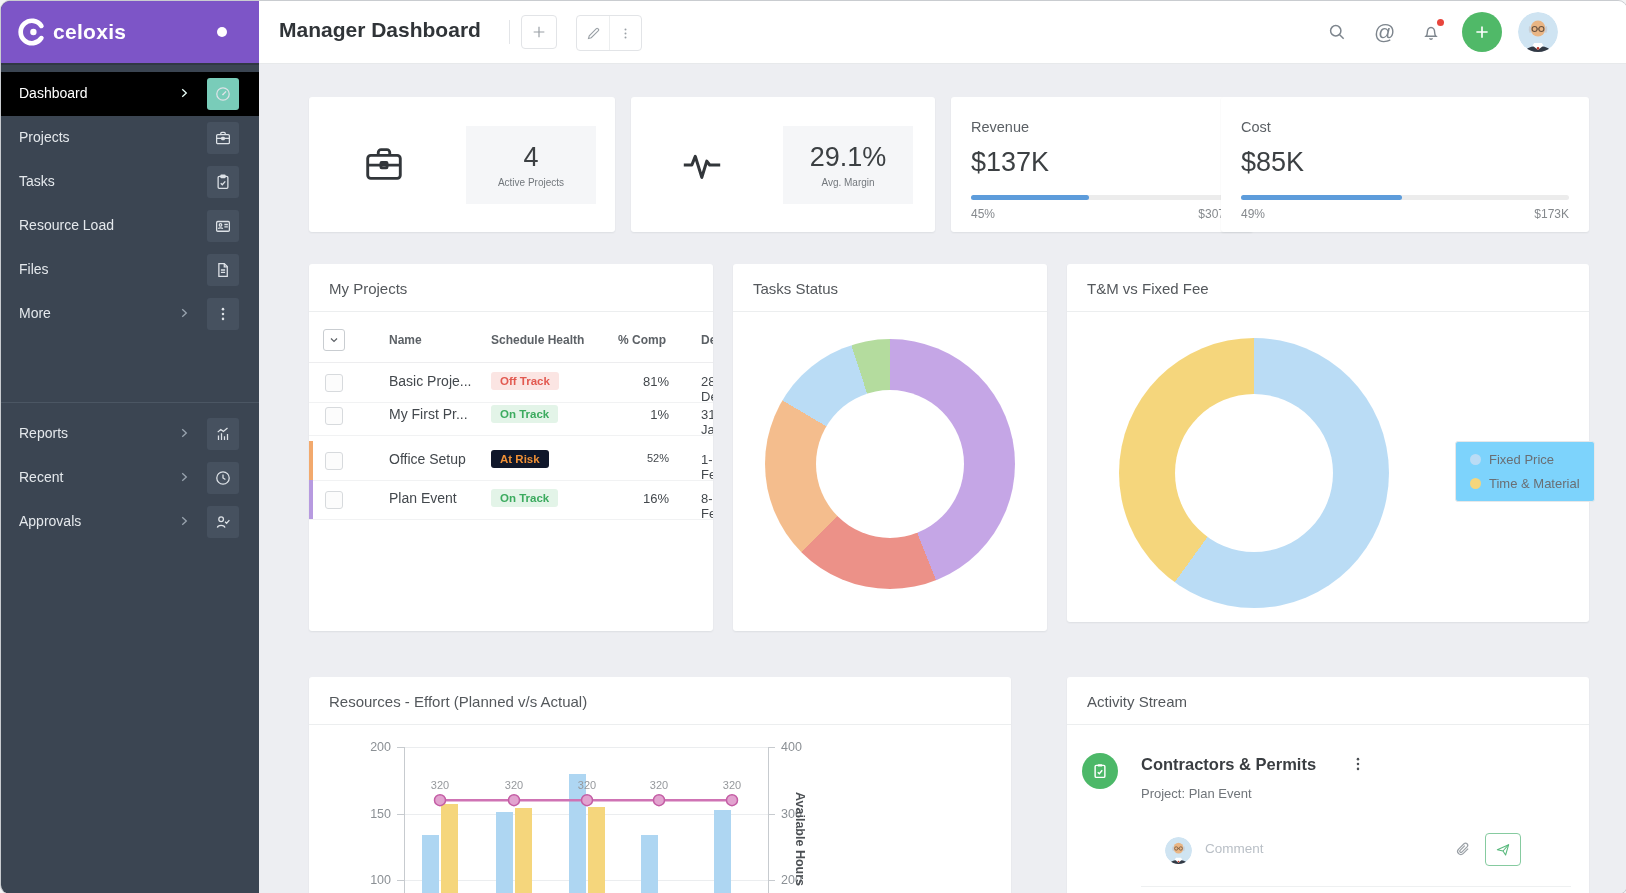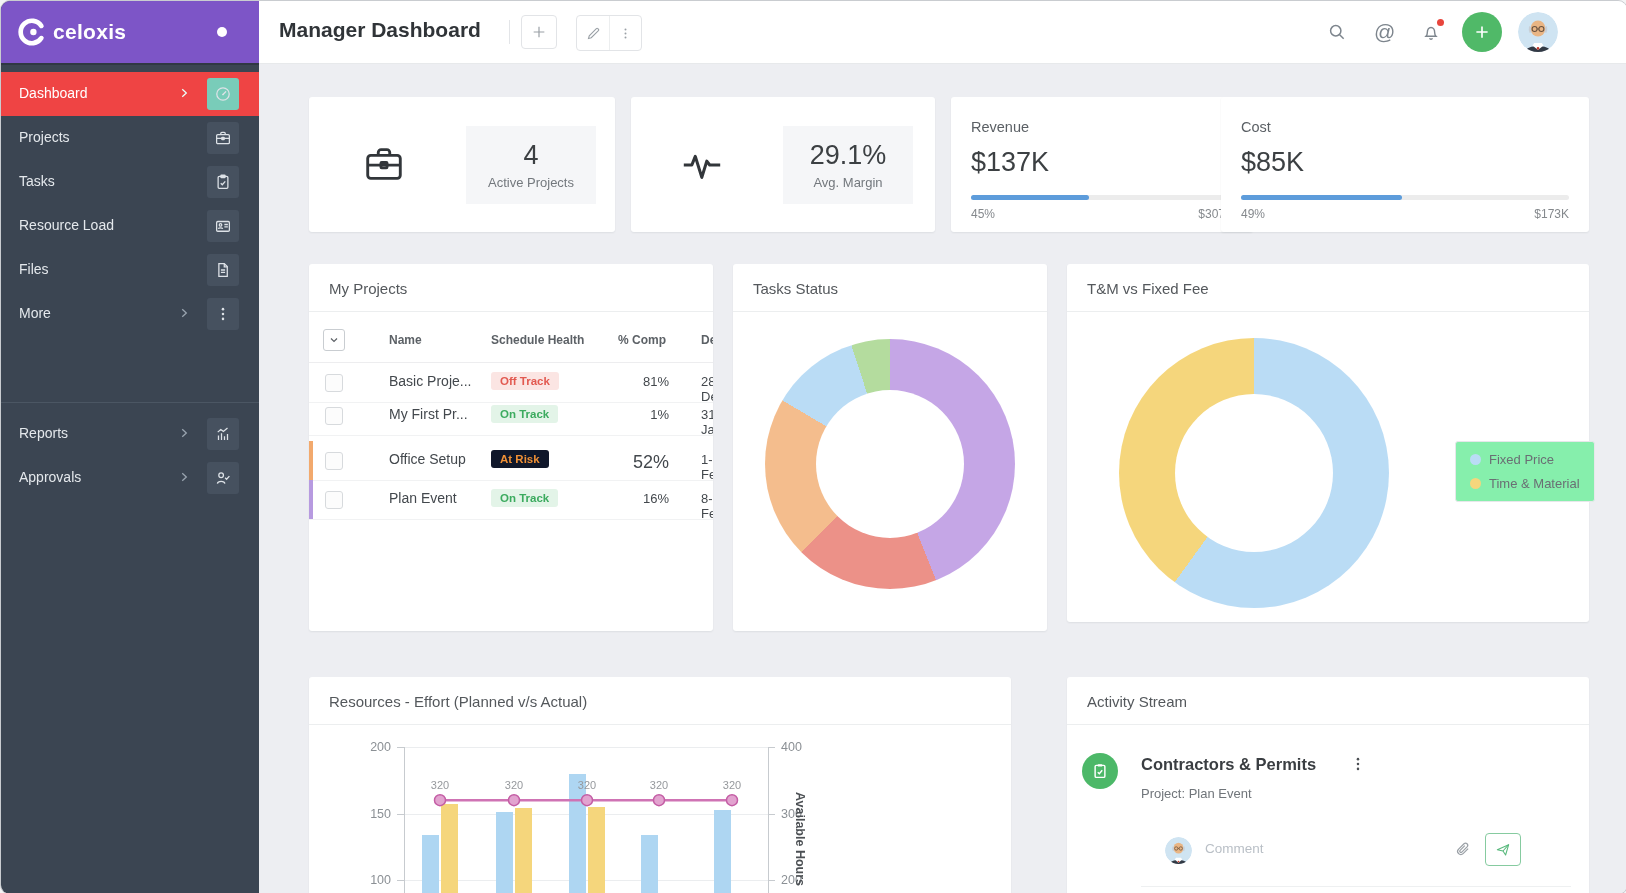--- a/index.html
+++ b/index.html
@@ -9,21 +9,21 @@
   .logo-bar{position:absolute;left:0;top:0;width:258px;height:62px;background:#7d55c7;display:flex;align-items:center;box-shadow:0 2px 0 rgba(0,0,0,.18);}
   .logo-mark{width:30px;height:30px;margin-left:16px;display:inline-flex;}
   .logo-text{color:#fff;font-size:21px;font-weight:700;letter-spacing:.3px;margin-left:6px;}
   .pin-dot{position:absolute;right:32px;top:26px;width:10px;height:10px;border-radius:50%;background:#fff;}
   .nav{position:absolute;left:0;width:258px;}
   .nav-item{position:relative;height:44px;color:#e4e8ec;font-size:14px;cursor:pointer;}
   .nav-item .lbl{position:absolute;left:18px;top:13px;}
   .nav-item .chev{position:absolute;left:176px;top:14px;width:14px;height:14px;color:#9aa5b0;}
   .nav-item .icon-cell{position:absolute;left:206px;top:6px;width:32px;height:32px;border-radius:3px;background:#46515f;display:flex;align-items:center;justify-content:center;}
   .nav-item .icon-cell svg{width:18px;height:18px;color:#dde2e7;}
-  .nav-item.active{background:#ef4444;color:#fff;}
+  .nav-item.active{background:#000000;color:#fff;}
   .nav-item.active .icon-cell{background:#79ccb9;}
   .nav-item.active .chev{color:#eafff9;}
   .nav-divider{position:absolute;left:0;top:401px;width:258px;height:1px;background:#4b5663;}
   
   .topbar{position:absolute;left:258px;top:0;width:1368px;height:62px;background:#fff;border-bottom:1px solid #e7e9eb;}
   .page-title{position:absolute;left:20px;top:17px;font-size:21px;font-weight:700;color:#303438;margin:0;}
   .vdiv{position:absolute;left:250px;top:19px;width:1px;height:24px;background:#e3e5e8;}
   .btn-square{position:absolute;left:262px;top:14px;width:36px;height:34px;background:#fff;border:1px solid #e2e4e7;border-radius:4px;color:#9aa0a6;display:flex;align-items:center;justify-content:center;cursor:pointer;}
   .btn-square svg{width:16px;height:16px;}
   .btn-group{position:absolute;left:317px;top:14px;height:34px;border:1px solid #e2e4e7;border-radius:4px;display:flex;background:#fff;}
@@ -38,42 +38,42 @@
   .avatar-btn{position:absolute;left:1259px;top:11px;width:40px;height:40px;border-radius:50%;overflow:hidden;cursor:pointer;border:none;padding:0;background:none;}
   
   .card{position:absolute;background:#fff;border-radius:3px;box-shadow:0 1px 2px rgba(20,25,30,.07);}
   .card-title{position:absolute;left:20px;top:16px;font-size:15px;color:#54585c;}
   .card-hr{position:absolute;left:0;top:47px;width:100%;height:1px;background:#eceeef;}
   
   .kpi-icon{position:absolute;left:52px;top:44px;width:46px;height:46px;color:#32363a;}
   .kpi-icon svg{width:46px;height:46px;}
   .kpi-box{position:absolute;top:29px;width:130px;height:78px;background:#f5f6f8;display:flex;flex-direction:column;align-items:center;justify-content:center;}
   .kpi-value{font-size:27px;color:#3c4043;}
-  .kpi-label{font-size:13px;color:#73787d;margin-top:4px;}
+  .kpi-label{font-size:10px;color:#73787d;margin-top:4px;}
   
   .metric-title{position:absolute;left:20px;top:22px;font-size:14.5px;color:#5b6065;}
   .metric-value{position:absolute;left:20px;top:50px;font-size:27px;color:#3c4043;}
   .metric-track{position:absolute;left:20px;top:98px;right:20px;height:5px;border-radius:3px;background:#ececec;}
   .metric-fill{height:5px;border-radius:3px;}
   .metric-foot{position:absolute;left:20px;right:20px;top:110px;display:flex;justify-content:space-between;font-size:12px;color:#85898d;}
   
   .tbl-head{position:absolute;left:0;top:53px;width:100%;height:45px;border-bottom:1px solid #ededef;font-size:12px;font-weight:700;color:#5c6166;}
   .trow{position:absolute;left:0;width:100%;height:39px;border-bottom:1px solid #f1f2f3;font-size:14px;color:#43484d;cursor:pointer;}
   .cb{position:absolute;left:16px;top:11px;width:16px;height:16px;border:1.5px solid #d7dadd;border-radius:3px;background:#fcfcfc;cursor:pointer;}
   .cb-dd{position:absolute;left:14px;top:12px;width:20px;height:20px;border:1.5px solid #c9cdd1;border-radius:3px;display:flex;align-items:center;justify-content:center;color:#5c6166;cursor:pointer;}
   .cb-dd svg{width:12px;height:12px;}
   .badge{display:inline-block;padding:3px 9px;border-radius:3px;font-size:11.5px;font-weight:600;}
   .badge.off-track{background:#fbe5e3;color:#e25950;}
   .badge.on-track{background:#e3f4e8;color:#3cab5f;}
   .badge.at-risk{background:#0f172a;color:#ef9036;}
   .accent-bar{position:absolute;left:0;top:0;width:4px;height:100%;}
   
   .donut{position:absolute;border-radius:50%;}
   .donut-hole{position:absolute;border-radius:50%;background:#fff;}
-  .legend-box{position:absolute;border:1px solid #e6e8ea;border-radius:3px;background:#86efac;padding:10px 14px;display:flex;flex-direction:column;gap:9px;}
+  .legend-box{position:absolute;border:1px solid #e6e8ea;border-radius:3px;background:#7dd3fc;padding:10px 14px;display:flex;flex-direction:column;gap:9px;}
   .legend-item{display:flex;align-items:center;gap:8px;font-size:13px;color:#6a6f74;white-space:nowrap;}
   .legend-dot{width:11px;height:11px;border-radius:50%;flex:none;}
   
   .axis-line{position:absolute;width:1px;background:#c7cbcf;}
   .gridline{position:absolute;height:1px;background:#ebedef;}
   .tick{position:absolute;height:1px;width:7px;background:#c7cbcf;}
   .ax-lbl{position:absolute;font-size:12.5px;color:#8b9095;}
   .bar{position:absolute;width:17px;}
   .pt-lbl{position:absolute;width:40px;text-align:center;font-size:11px;color:#96999d;}
   .y2-title{position:absolute;writing-mode:vertical-rl;font-size:12.5px;font-weight:700;color:#4c5054;}
@@ -200,20 +200,36 @@
           <span class="chev">
             <svg viewBox="0 0 24 24" fill="none" stroke="currentColor" stroke-width="2.2">
               <path d="M9 5.5l7 6.5-7 6.5"></path>
             </svg>
           </span>
           <span class="icon-cell">
             <span>
               <svg viewBox="0 0 24 24" fill="none" stroke="currentColor" stroke-width="1.7">
                 <path d="M6 20v-6M10 20v-9M14 20v-5M18 20v-8"></path>
                 <path d="M5 9.5l4-3.5 3.5 2.5 5.5-4.5"></path>
+              </svg>
+            </span>
+          </span>
+        </div>
+        <div class="nav-item">
+          <span class="lbl">Recent</span>
+          <span class="chev">
+            <svg viewBox="0 0 24 24" fill="none" stroke="currentColor" stroke-width="2.2">
+              <path d="M9 5.5l7 6.5-7 6.5"></path>
+            </svg>
+          </span>
+          <span class="icon-cell">
+            <span>
+              <svg viewBox="0 0 24 24" fill="none" stroke="currentColor" stroke-width="1.7">
+                <circle cx="12" cy="12" r="8.3"></circle>
+                <path d="M12 7.2V12l3.2 2"></path>
               </svg>
             </span>
           </span>
         </div>
         <div class="nav-item">
           <span class="lbl">Approvals</span>
           <span class="chev">
             <svg viewBox="0 0 24 24" fill="none" stroke="currentColor" stroke-width="2.2">
               <path d="M9 5.5l7 6.5-7 6.5"></path>
             </svg>
@@ -370,21 +386,21 @@
           <span style="position:absolute;left:80px;top:10px">My First Pr...</span>
           <span class="badge on-track" style="position:absolute;left:182px;top:9px">On Track</span>
           <span style="position:absolute;left:300px;top:11px;width:60px;text-align:right;font-size:13px">1%</span>
           <span style="position:absolute;left:392px;top:11px;font-size:13px">31-Jan</span>
         </div>
         <div class="trow" style="top: 177px; padding-left: 20px;">
           <span class="accent-bar" style="background:#f2a96d"></span>
           <span class="cb"></span>
           <span style="position:absolute;left:80px;top:10px">Office Setup</span>
           <span class="badge at-risk" style="position:absolute;left:182px;top:9px">At Risk</span>
-          <span style="position:absolute;left:300px;top:11px;width:60px;text-align:right;font-size:18px">52%</span>
+          <span style="position:absolute;left:300px;top:11px;width:60px;text-align:right;font-size:11px">52%</span>
           <span style="position:absolute;left:392px;top:11px;font-size:13px">1-Feb</span>
         </div>
         <div class="trow" style="top: 216px;">
           <span class="accent-bar" style="background:#b79ae0"></span>
           <span class="cb"></span>
           <span style="position:absolute;left:80px;top:10px">Plan Event</span>
           <span class="badge on-track" style="position:absolute;left:182px;top:9px">On Track</span>
           <span style="position:absolute;left:300px;top:11px;width:60px;text-align:right;font-size:13px">16%</span>
           <span style="position:absolute;left:392px;top:11px;font-size:13px">8-Feb</span>
         </div>

